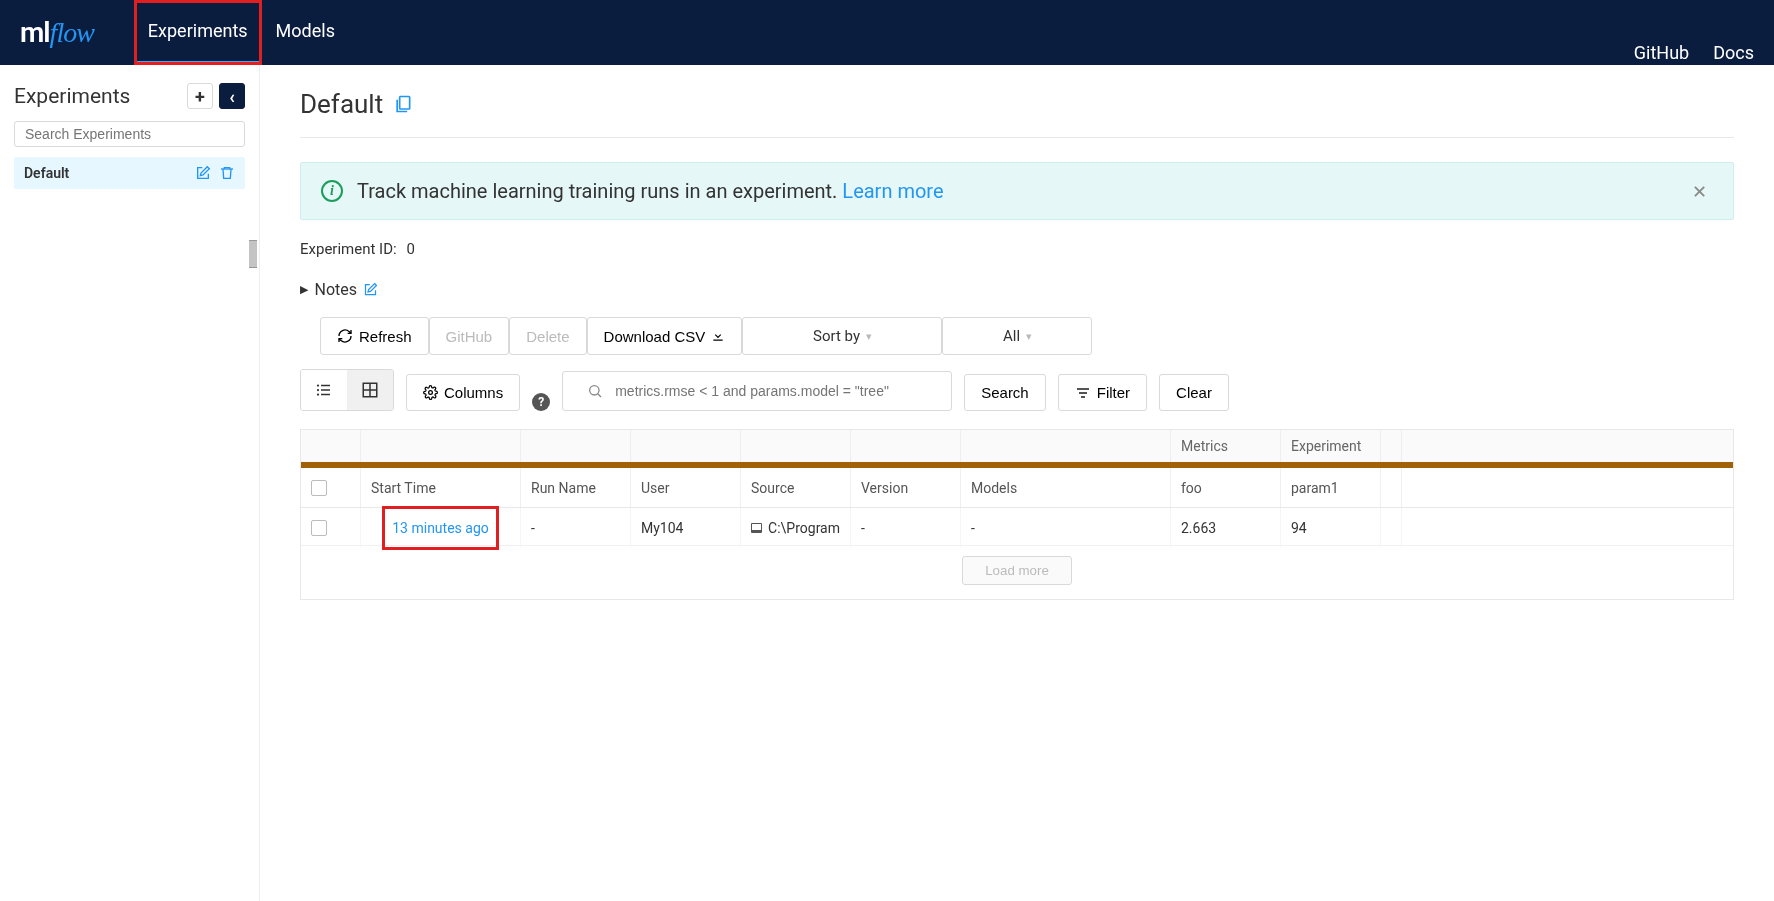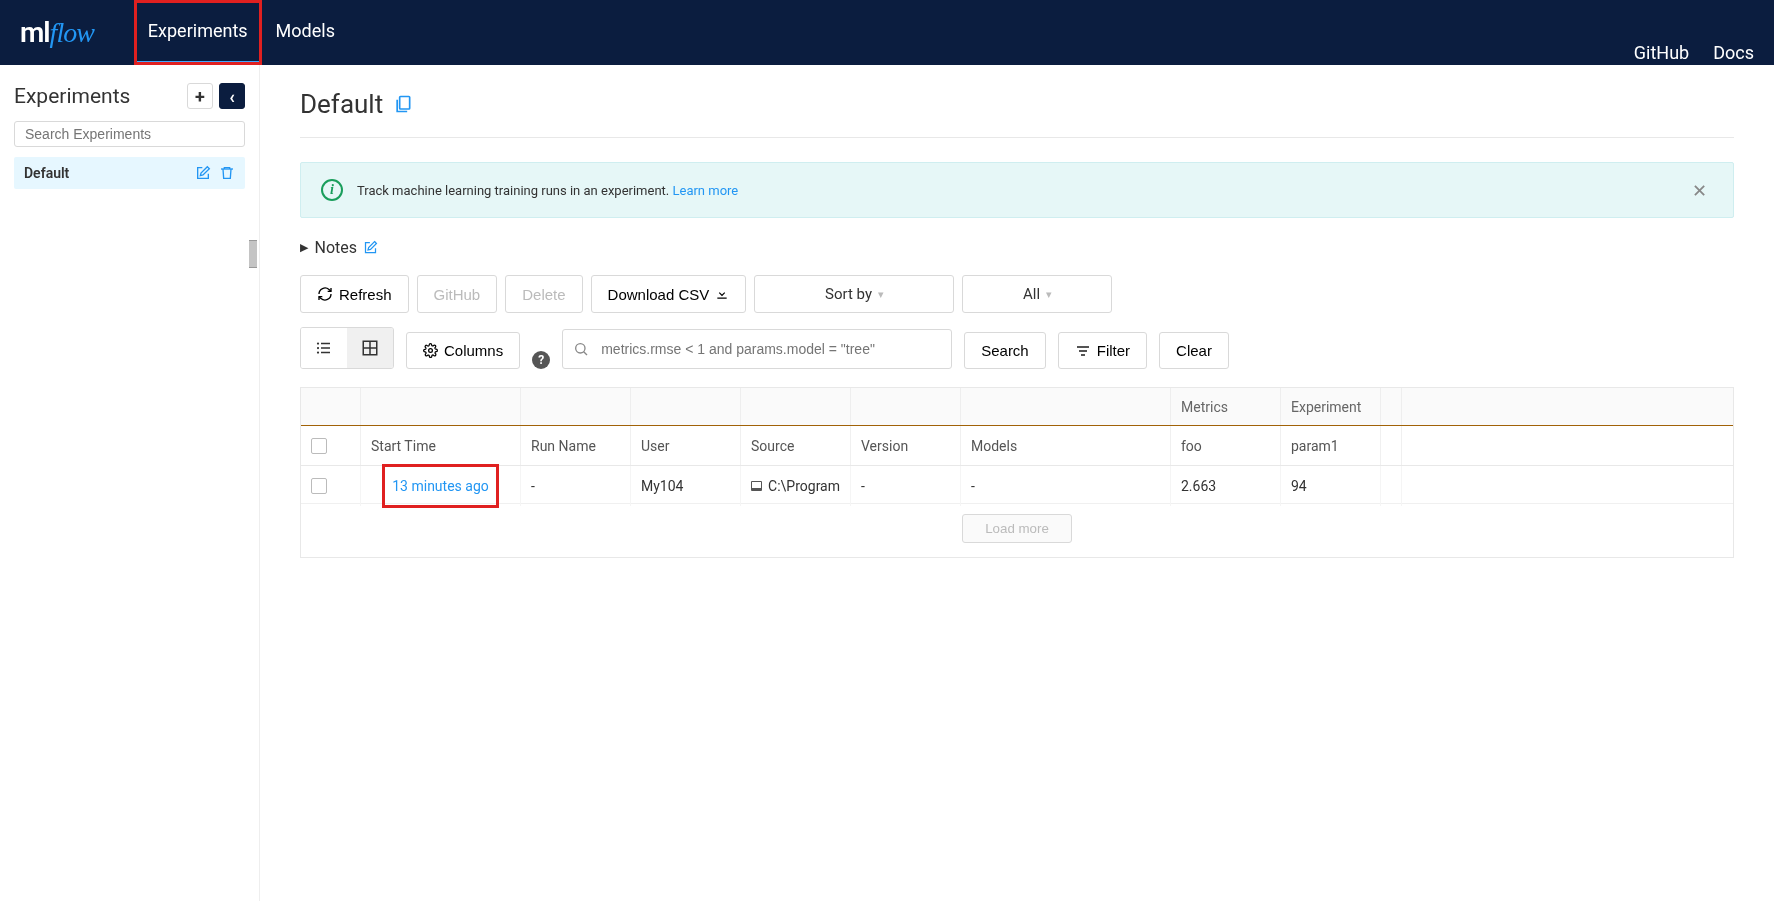--- a/index.html
+++ b/index.html
@@ -32,49 +32,49 @@
 .scrollbar-handle { position: absolute; right: 2px; top: 175px; width: 8px; height: 28px; background: #c4c4c4; border-top: 1px solid #999; border-bottom: 1px solid #999; cursor: pointer; }
 
 .main { flex: 1; padding: 24px 40px; overflow: auto; }
 .page-title-row { display: flex; align-items: center; gap: 10px; margin-bottom: 18px; }
 .page-title { font-size: 26px; font-weight: 400; }
 .copy-icon { width: 20px; height: 20px; color: #2296f3; cursor: pointer; }
 hr.sep { border: none; border-top: 1px solid #e8e8e8; margin-bottom: 24px; }
 
 .info-banner { background: #e6f7f7; border: 1px solid #cfeef0; border-radius: 2px; padding: 16px 20px; display: flex; align-items: center; gap: 14px; margin-bottom: 20px; }
 .info-icon { width: 22px; height: 22px; border: 2px solid #1a9e5c; border-radius: 50%; display:flex; align-items:center; justify-content:center; color:#1a9e5c; font-weight:bold; font-style: italic; font-family: serif; flex-shrink:0;}
-.info-text { flex: 1; font-size: 13px; color: #333; }
+.info-text { flex: 1; font-size: 20px; color: #333; }
 .info-link { color: #2296f3; cursor: pointer; }
 .close-x { color: #888; font-size: 18px; cursor: pointer; padding: 0 6px; }
 
 .meta-row { margin-bottom: 22px; font-size: 15px; }
 .meta-row .label { margin-right: 6px; }
 .notes-row { display: flex; align-items: center; gap: 6px; cursor: pointer; font-size: 16px; margin-bottom: 18px; }
 .caret { font-size: 11px; }
 .edit-note-icon { width: 15px; height: 15px; color: #2296f3; }
 
 .showing { font-size: 15px; color: #444; margin-bottom: 12px; }
-.toolbar { display: flex; gap: 8px; margin-bottom: 14px; flex-wrap: wrap; }
+.toolbar { display: flex; gap: 0; margin-bottom: 14px; flex-wrap: wrap; margin-left: 20px; }
 .btn { border: 1px solid #d9d9d9; background: #fff; border-radius: 3px; padding: 9px 16px; font-size: 15px; cursor: pointer; display: inline-flex; align-items: center; gap: 6px; }
 .btn:disabled, .btn.disabled { color: #bbb; cursor: not-allowed; }
 .select-like { min-width: 200px; justify-content: center; }
 .select-like.small { min-width: 150px; }
 .chev { color: #bbb; font-size: 11px; }
 
 .toolbar2 { display: flex; gap: 12px; align-items: flex-end; margin-bottom: 18px; }
 .view-toggle { display: inline-flex; border: 1px solid #d9d9d9; border-radius: 3px; overflow: hidden; }
 .view-toggle .vbtn { width: 46px; height: 40px; display:flex; align-items:center; justify-content:center; cursor:pointer; background:#fff; }
 .view-toggle .vbtn.active { background: #f0f0f0; }
 .help-circle { width: 18px; height: 18px; border-radius: 50%; background: #555; color: #fff; display:flex; align-items:center; justify-content:center; font-size:12px; font-weight:bold; cursor:pointer; }
-.search-wrap { flex: 0 0 390px; border: 1px solid #d9d9d9; border-radius: 3px; display: flex; align-items: center; padding: 0 10px; height: 40px; }
+.search-wrap { flex: 0 0 390px; border: 1px solid #d9d9d9; border-radius: 3px; display: flex; align-items: center; padding: 0 24px; height: 40px; }
 .search-wrap input { border: none; outline: none; flex:1; font-size: 14px; padding: 6px; }
 .search-wrap .mag { color: #888; margin-right: 6px; }
 
 .table-wrap { border: 1px solid #e8e8e8; }
-.thead-group { display: grid; grid-template-columns: 60px 160px 110px 110px 110px 110px 210px 110px 100px 20px; border-bottom: 1px solid #a16207; background: #fafafa; font-size: 14px; color: #666; height: 38px; }
+.thead-group { display: grid; grid-template-columns: 60px 160px 110px 110px 110px 110px 210px 110px 100px 20px; border-bottom: 6px solid #a16207; background: #fafafa; font-size: 14px; color: #666; height: 38px; }
 .thead-group .gcell { display:flex; align-items:center; padding: 0 10px; border-right: 1px solid #eee; }
 .thead { display: grid; grid-template-columns: 60px 160px 110px 110px 110px 110px 210px 110px 100px 20px; border-bottom: 1px solid #e8e8e8; background: #fff; font-size: 14px; height: 40px; }
 .thead .hcell { display:flex; align-items:center; padding: 0 10px; color: #555; border-right: 1px solid #f0f0f0; }
 .trow { display: grid; grid-template-columns: 60px 160px 110px 110px 110px 110px 210px 110px 100px 20px; border-bottom: 1px solid #f0f0f0; height: 38px; font-size: 14px; }
 .trow .cell { display:flex; align-items:center; padding: 0 10px; border-right: 1px solid #f5f5f5; }
 .link-cell { color: #2296f3; cursor: pointer; }
 .link-cell.highlight { outline: 3px solid #e02020; outline-offset: -1px; padding: 12px 8px; }
 .checkbox { width: 16px; height: 16px; border: 1.5px solid #bbb; border-radius: 2px; cursor: pointer; }
 .laptop-icon { display:inline-block; width:14px; height:10px; border:1.5px solid #555; border-bottom: 3px solid #555; margin-right:6px; border-radius: 1px;}
 .load-more-row { display:flex; justify-content:center; padding: 10px 0 14px; }
@@ -144,20 +144,24 @@
     <div class="info-banner">
       <div class="info-icon">i</div>
       <div class="info-text">
         <span>Track machine learning training runs in an experiment. </span><span class="info-link">Learn more</span>
       </div>
       <div class="close-x">
         <span>✕</span>
       </div>
     </div>
 
+    <div class="meta-row">
+      <span class="label">Experiment ID:</span>
+      <span>0</span>
+    </div>
 
     <div class="notes-row">
       <span class="caret">▶</span>
       <span>Notes</span>
       <svg class="edit-note-icon" viewBox="0 0 24 24" fill="none" stroke="currentColor" stroke-width="2">
           <path d="M11 4H4v16h16v-7"></path>
           <path d="M18.5 2.5l3 3L12 15l-4 1 1-4z"></path>
         </svg>
     </div>
 

